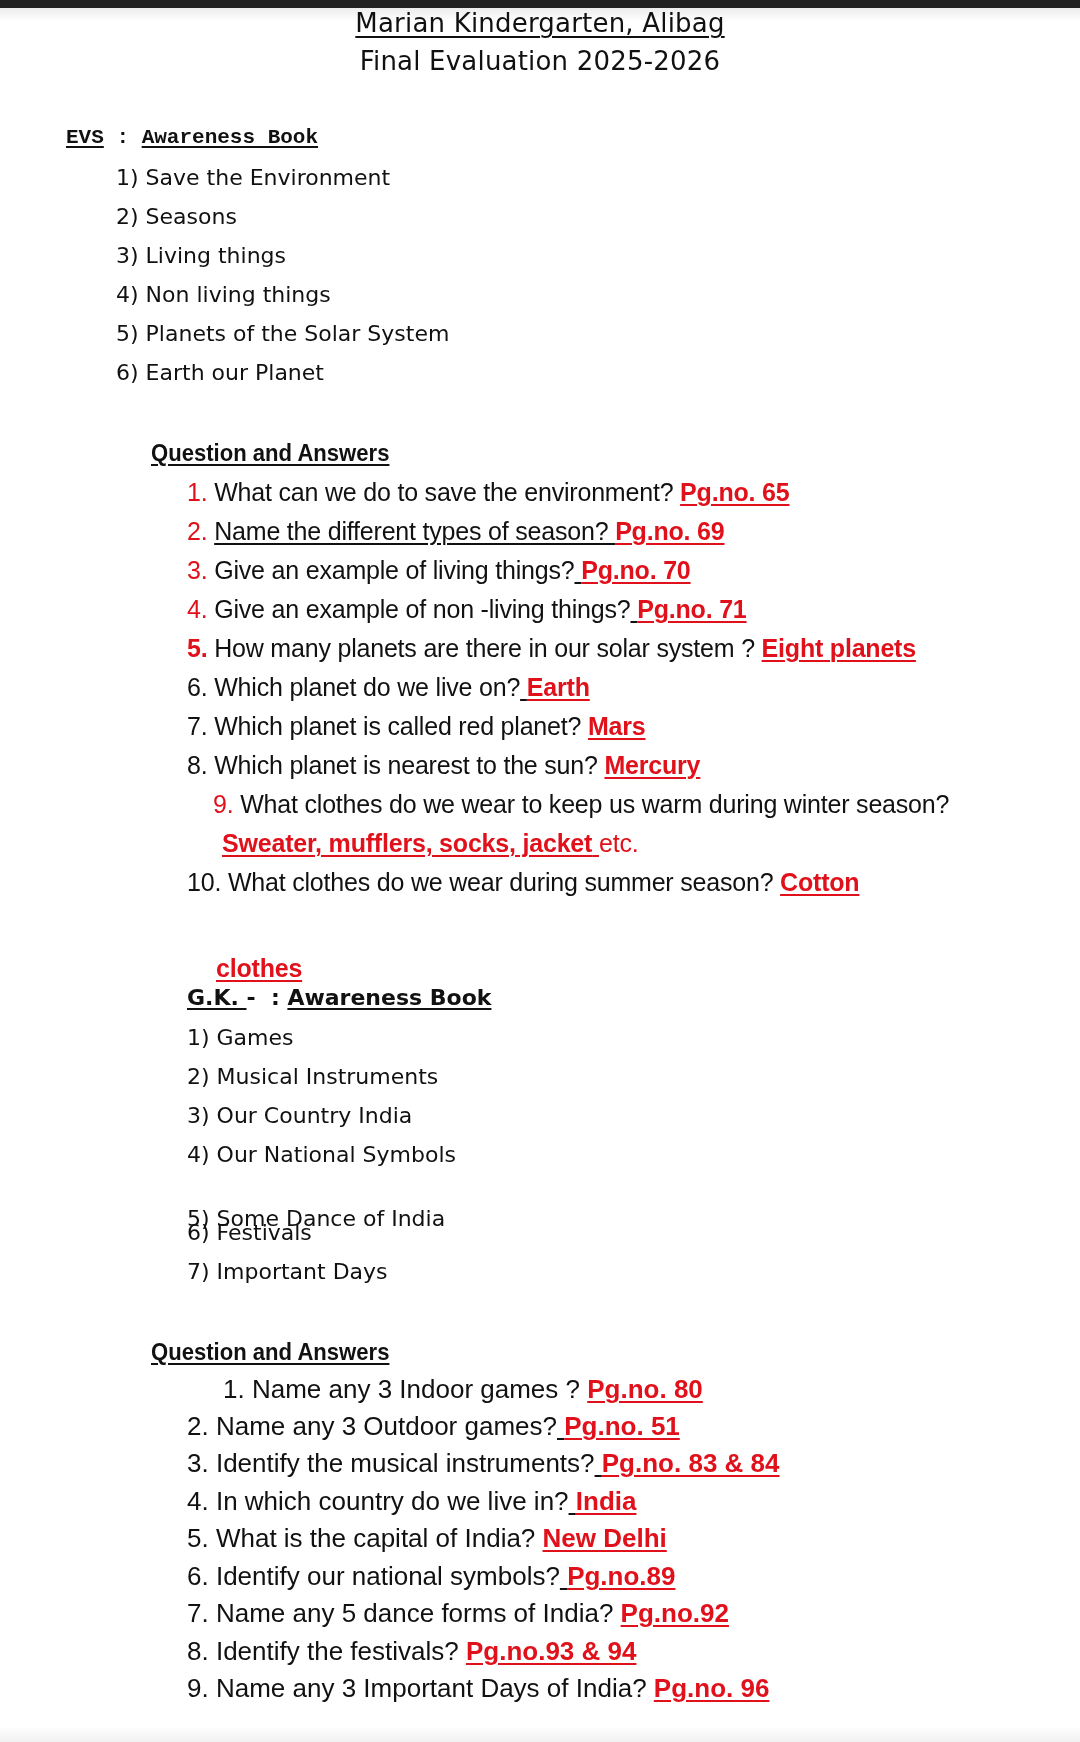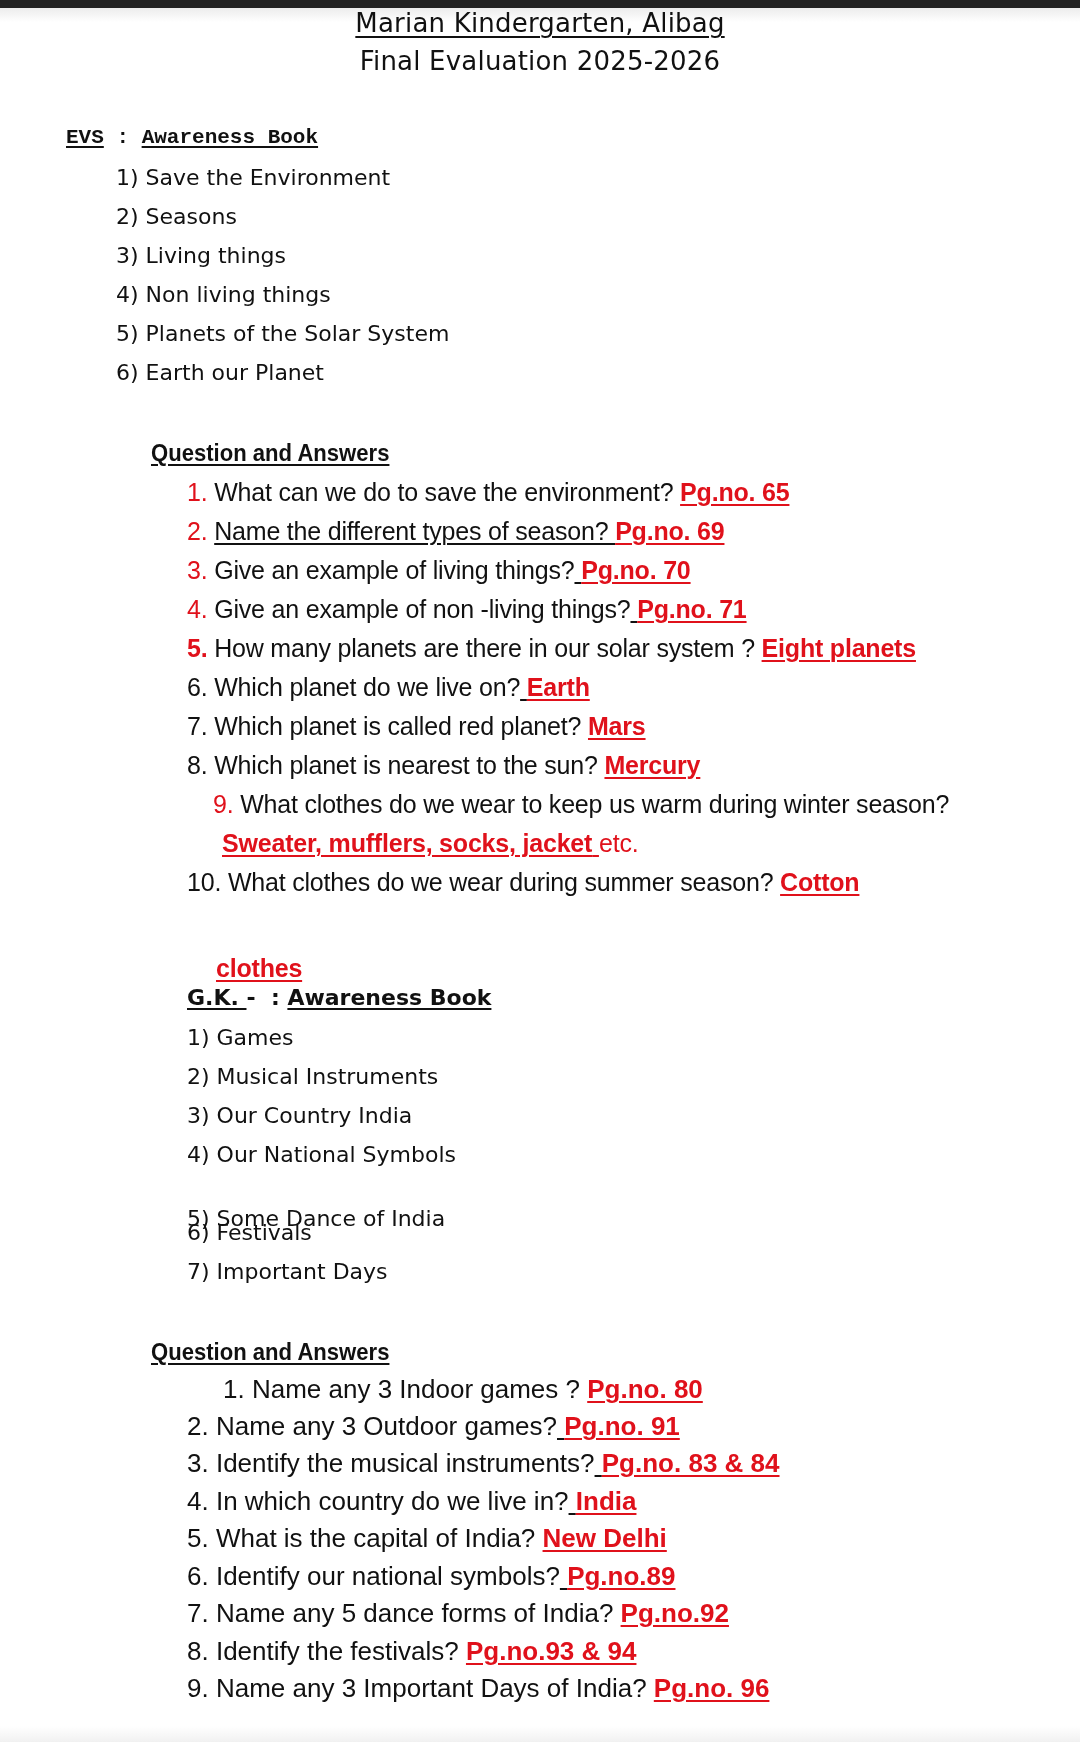--- a/index.html
+++ b/index.html
@@ -107,21 +107,21 @@
 
 <div class="line qhead" style="left:151px; top:1340px;">
   <span class="u">Question and Answers</span>
 </div>
 
 <div>
   <div class="line qa2" style="left:187px; top:1376px;margin-left:36px;">
     <span>1.</span> <span style="white-space:pre;">Name any 3 Indoor games ? </span><span class="ans">Pg.no. 80</span>
   </div>
   <div class="line qa2" style="left:187px; top:1413px;">
-    <span>2.</span> <span>Name any 3 Outdoor games?</span><span class="gap-u"> </span><span class="ans">Pg.no. 91</span>
+    <span>2.</span> <span>Name any 3 Outdoor games?</span><span class="gap-u"> </span><span class="ans">Pg.no. 51</span>
   </div>
   <div class="line qa2" style="left:187px; top:1450px;">
     <span>3.</span> <span>Identify the musical instruments?</span><span class="gap-u"> </span><span class="ans">Pg.no. 83 &amp; 84</span>
   </div>
   <div class="line qa2" style="left:187px; top:1488px;">
     <span>4.</span> <span>In which country do we live in?</span><span class="gap-u"> </span><span class="ans">India</span>
   </div>
   <div class="line qa2" style="left:187px; top:1525px;">
     <span>5.</span> <span style="white-space:pre;">What is the capital of India? </span><span class="ans">New Delhi</span>
   </div>

